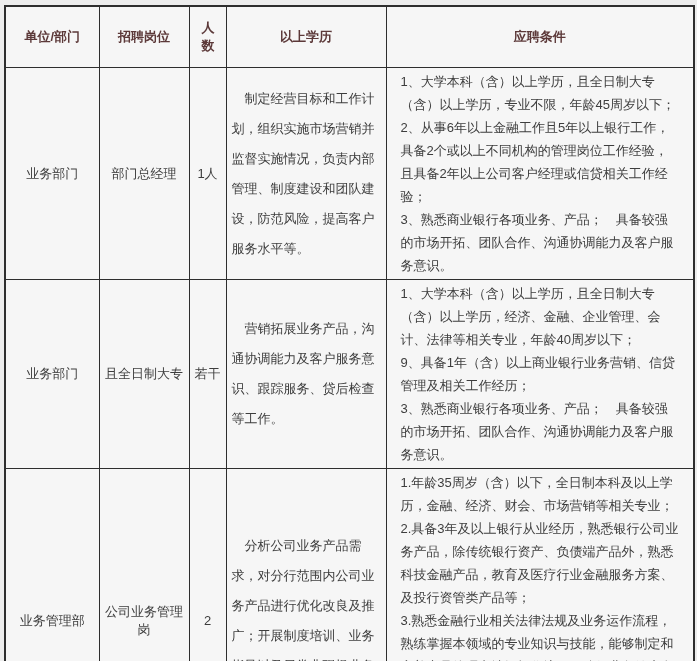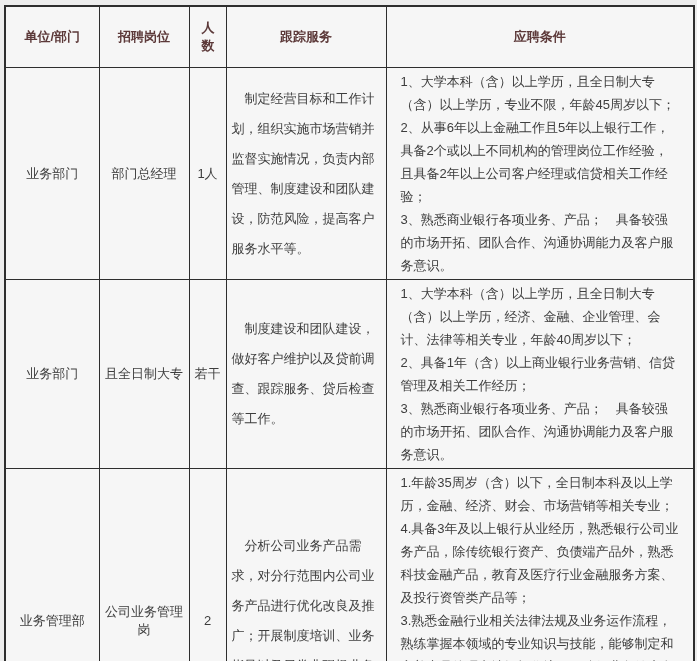--- a/index.html
+++ b/index.html
@@ -72,21 +72,21 @@
       <col style="width:90px">
       <col style="width:37px">
       <col style="width:160px">
       <col style="width:308px">
     </colgroup>
     <tbody>
       <tr style="height:28px">
         <th>单位/部门</th>
         <th>招聘岗位</th>
         <th>人数</th>
-        <th>跟踪服务</th>
+        <th>以上学历</th>
         <th>应聘条件</th>
       </tr>
 
       <tr style="height:165px">
         <td class="cell-center">业务部门</td>
         <td class="cell-center">部门总经理</td>
         <td class="cell-center">1人</td>
         <td class="cell-duties">
           <p>制定经营目标和工作计划，组织实施市场营销并监督实施情况，负责内部管理、制度建设和团队建设，防范风险，提高客户服务水平等。</p>
         </td>
@@ -95,38 +95,38 @@
           <p>2、从事6年以上金融工作且5年以上银行工作，具备2个或以上不同机构的管理岗位工作经验，且具备2年以上公司客户经理或信贷相关工作经验；</p>
           <p>3、熟悉商业银行各项业务、产品；　具备较强的市场开拓、团队合作、沟通协调能力及客户服务意识。</p>
         </td>
       </tr>
 
       <tr style="height:167px">
         <td class="cell-center">业务部门</td>
         <td class="cell-center">且全日制大专</td>
         <td class="cell-center">若干</td>
         <td class="cell-duties">
-          <p>制度建设和团队建设，做好客户维护以及贷前调查、跟踪服务、贷后检查等工作。</p>
+          <p>营销拓展业务产品，沟通协调能力及客户服务意识、跟踪服务、贷后检查等工作。</p>
         </td>
         <td class="cell-reqs">
           <p>1、大学本科（含）以上学历，且全日制大专（含）以上学历，经济、金融、企业管理、会计、法律等相关专业，年龄40周岁以下；</p>
-          <p>2、具备1年（含）以上商业银行业务营销、信贷管理及相关工作经历；</p>
+          <p>9、具备1年（含）以上商业银行业务营销、信贷管理及相关工作经历；</p>
           <p>3、熟悉商业银行各项业务、产品；　具备较强的市场开拓、团队合作、沟通协调能力及客户服务意识。</p>
         </td>
       </tr>
 
       <tr style="height:291px">
         <td class="cell-center">业务管理部</td>
         <td class="cell-center">公司业务管理岗</td>
         <td class="cell-center">2</td>
         <td class="cell-duties">
           <p>分析公司业务产品需求，对分行范围内公司业务产品进行优化改良及推广；开展制度培训、业务指导以及日常非现场业务监测和督办等。</p>
         </td>
         <td class="cell-reqs">
           <p>1.年龄35周岁（含）以下，全日制本科及以上学历，金融、经济、财会、市场营销等相关专业；</p>
-          <p>4.具备3年及以上银行从业经历，熟悉银行公司业务产品，除传统银行资产、负债端产品外，熟悉科技金融产品，教育及医疗行业金融服务方案、及投行资管类产品等；</p>
+          <p>2.具备3年及以上银行从业经历，熟悉银行公司业务产品，除传统银行资产、负债端产品外，熟悉科技金融产品，教育及医疗行业金融服务方案、及投行资管类产品等；</p>
           <p>3.熟悉金融行业相关法律法规及业务运作流程，熟练掌握本领域的专业知识与技能，能够制定和完善产品管理办法及操作流程，确保业务健康有序开展；</p>
           <p>4.具备较好的市场敏感性和风险前瞻性，良好的沟通能力和学习能力、较强的文字撰写能力和表达能力，优秀的团队合作精神。</p>
         </td>
       </tr>
     </tbody>
   </table>
 </div>
 
 </body></html>

